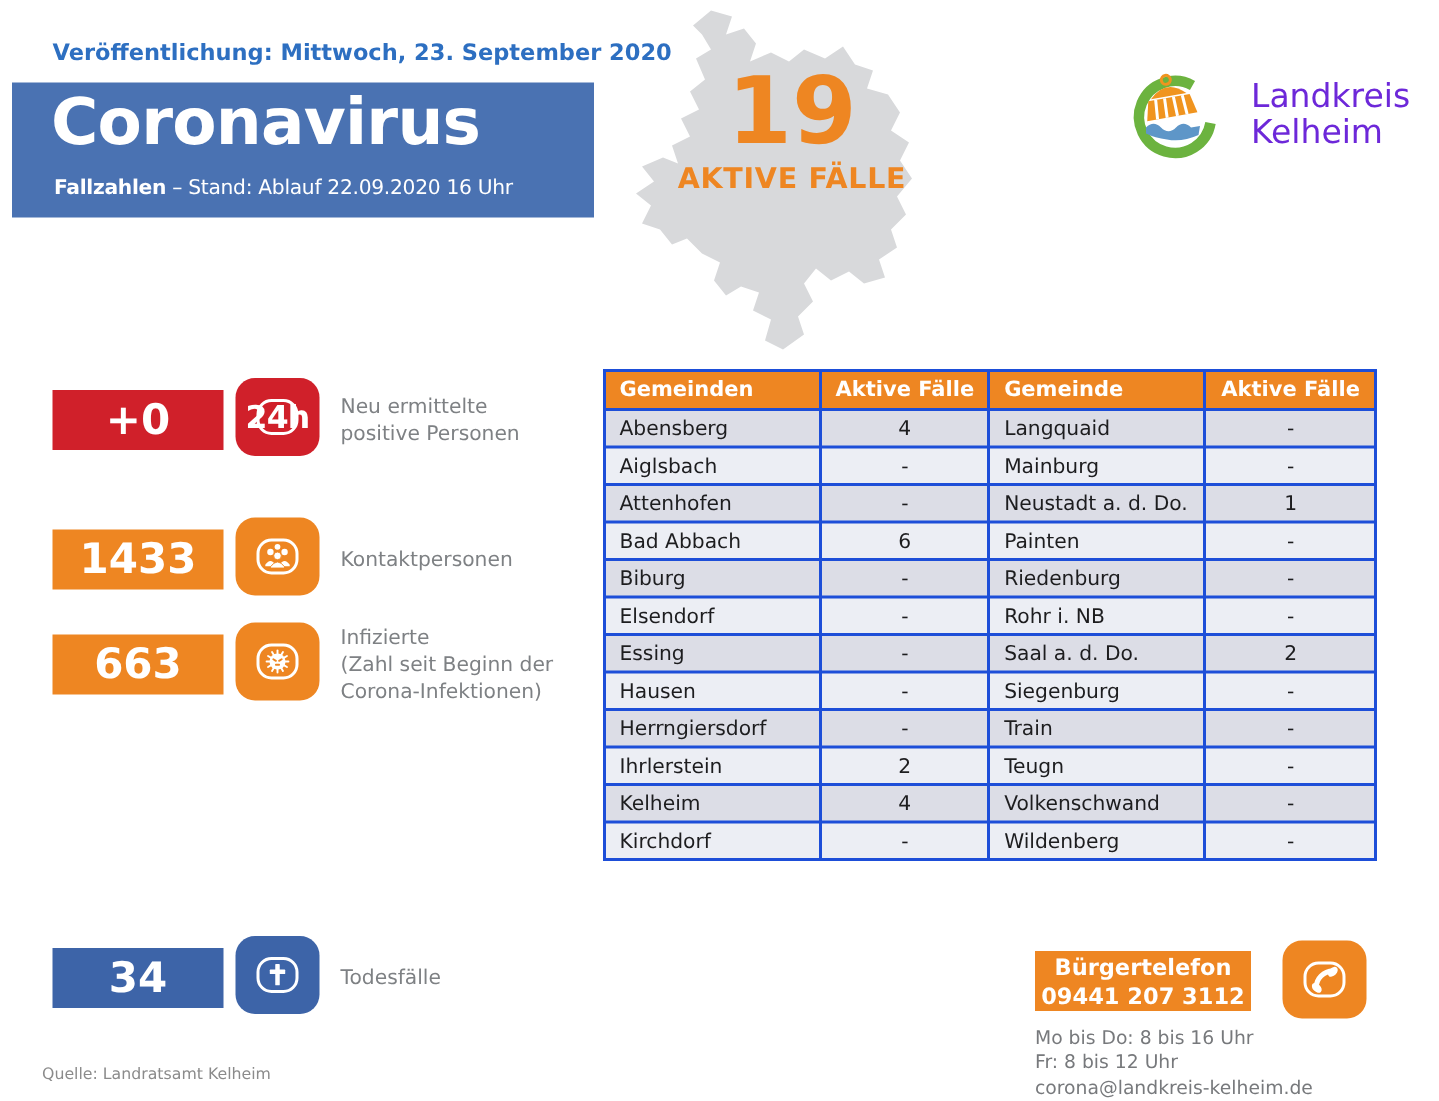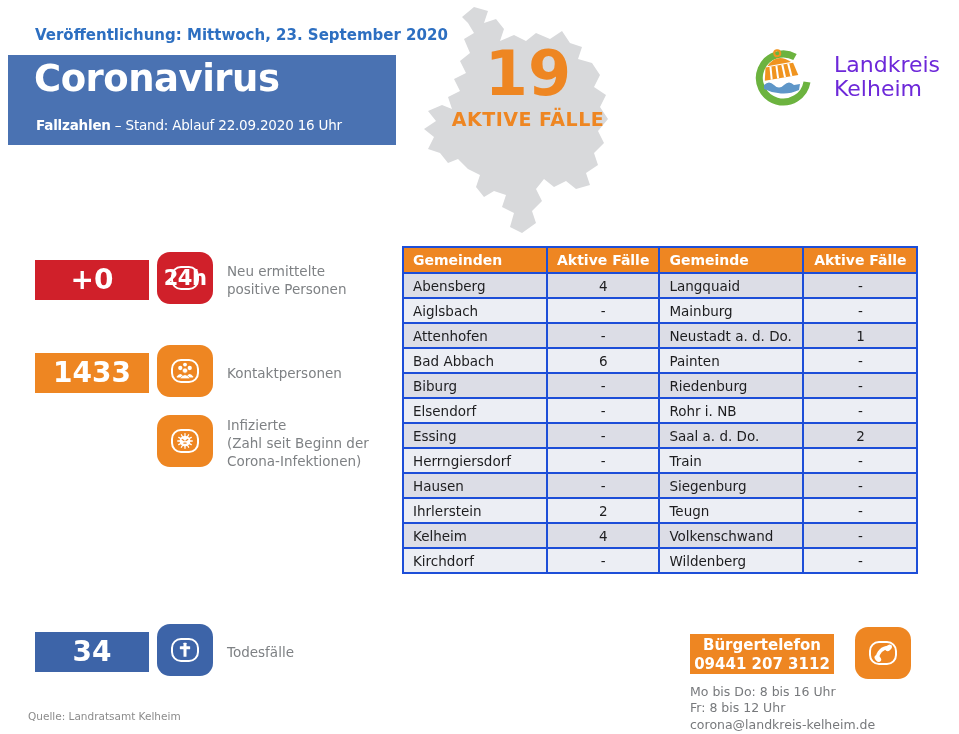--- a/index.html
+++ b/index.html
@@ -5,21 +5,21 @@
   * { margin:0; padding:0; box-sizing:border-box; }
   html,body { background:#ffffff; }
   .page {
     position:relative; width:959px; height:734px; background:#ffffff;
     font-family:"DejaVu Sans","Liberation Sans",sans-serif; overflow:hidden;border-radius:30px;
   }
   
   .pub-date { position:absolute; left:35px; top:26px; font-size:15px; font-weight:700; color:#2d6fc1; }
   
   .banner { position:absolute; left:8px; top:55px; width:388px; height:90px; background:#4a72b2; color:#fff; }
-  .banner-title { position:absolute; left:26px; top:2px; font-size:37px; font-weight:700; letter-spacing:-0.5px; }
+  .banner-title { position:absolute; left:26px; top:2px; font-size:43px; font-weight:700; letter-spacing:-0.5px; }
   .banner-sub { position:absolute; left:28px; top:62px; font-size:13.5px; letter-spacing:-0.2px; white-space:nowrap; }
   .banner-sub .b { font-weight:700; }
   
   .map-svg { position:absolute; left:418px; top:3px; }
   
   .active-block { position:absolute; left:430px; top:42px; width:196px; text-align:center; color:#ee8622; }
   .active-count { font-size:62px; font-weight:700; line-height:64px; }
   .active-label { font-size:19px; font-weight:700; letter-spacing:0.5px; margin-top:2px; white-space:nowrap; }
   
   .logo { position:absolute; left:750px; top:45px; display:flex; align-items:center; }
@@ -144,20 +144,21 @@
       </div>
     </div>
     <div class="stat-label">
       <span>Kontaktpersonen</span>
       <span></span>
       <span></span>
     </div>
   </div>
 
   <div class="stat" style="top:415px">
+    <div class="stat-value c-orange">663</div>
     <div class="icon-tile c-orange">
       <div class="icon-tile-inner">
         <svg width="48" height="48" viewBox="0 0 56 56">
           <g stroke="#ffffff" stroke-width="3" stroke-linecap="round">
             <line x1="40" y1="28" x2="45" y2="28"></line>
               <line x1="38.4" y1="34" x2="42.7" y2="36.5"></line>
             <line x1="34" y1="38.4" x2="36.5" y2="42.7"></line>
               <line x1="28" y1="40" x2="28" y2="45"></line>
             <line x1="22" y1="38.4" x2="19.5" y2="42.7"></line>
               <line x1="17.6" y1="34" x2="13.3" y2="36.5"></line>
@@ -254,29 +255,29 @@
           <td>Rohr i. NB</td>
           <td class="val">-</td>
         </tr>
         <tr>
           <td>Essing</td>
           <td class="val">-</td>
           <td>Saal a. d. Do.</td>
           <td class="val">2</td>
         </tr>
         <tr>
+          <td>Hausen</td>
+          <td class="val">-</td>
+          <td>Siegenburg</td>
+          <td class="val">-</td>
+        </tr>
+        <tr>
           <td>Herrngiersdorf</td>
           <td class="val">-</td>
           <td>Train</td>
-          <td class="val">-</td>
-        </tr>
-        <tr>
-          <td>Hausen</td>
-          <td class="val">-</td>
-          <td>Siegenburg</td>
           <td class="val">-</td>
         </tr>
         <tr>
           <td>Ihrlerstein</td>
           <td class="val">2</td>
           <td>Teugn</td>
           <td class="val">-</td>
         </tr>
         <tr>
           <td>Kelheim</td>

